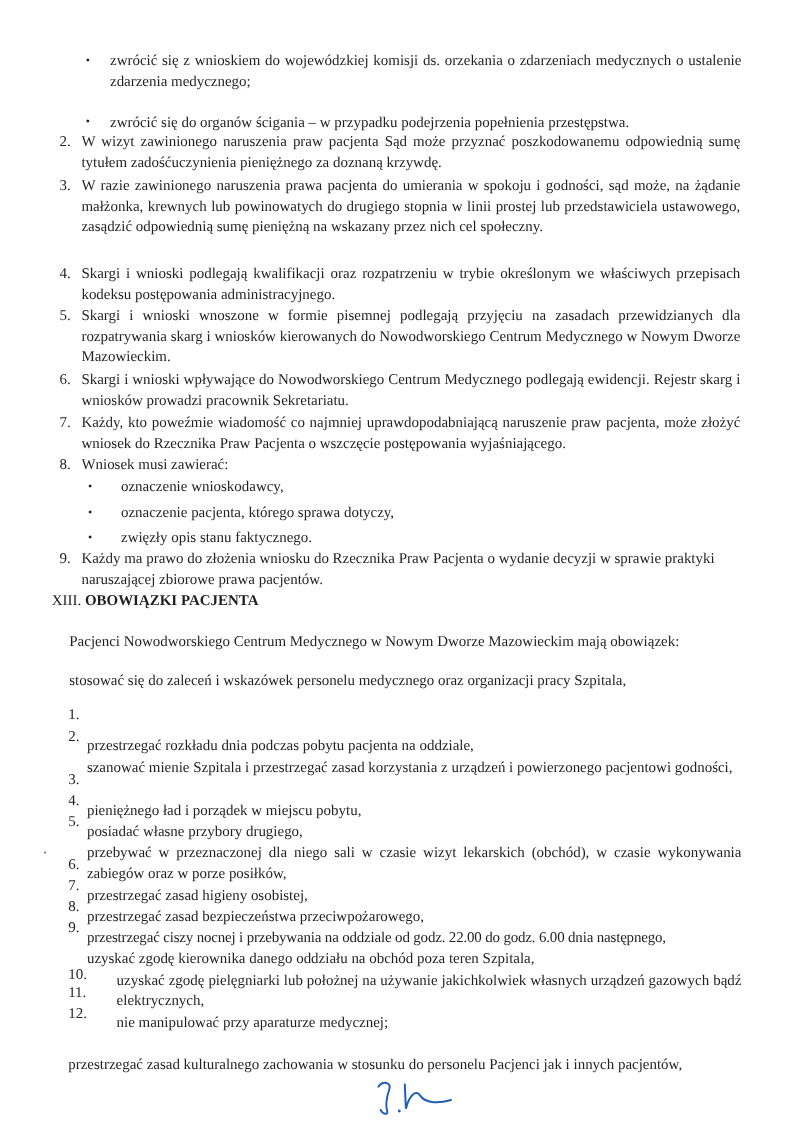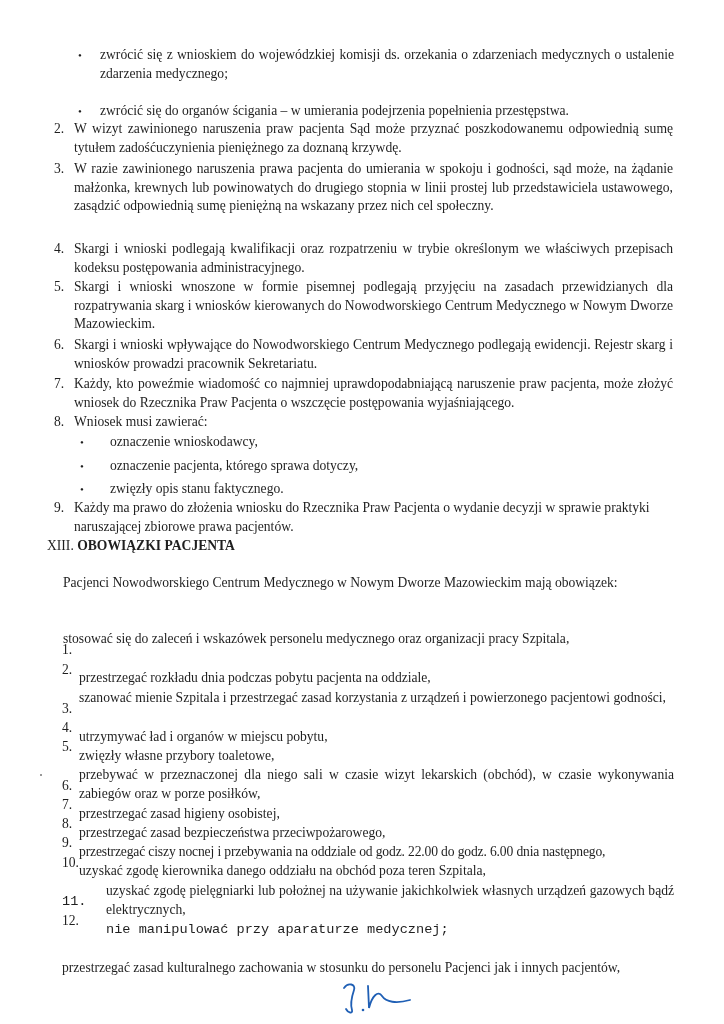--- a/index.html
+++ b/index.html
@@ -30,21 +30,21 @@
 <body>
 
 <div class="page">
 
   <div class="bullet-row justify" style="left:78px; top:46px; width:596px;">
     <span class="dot">•</span>
     <span>zwrócić się z wnioskiem do wojewódzkiej komisji ds. orzekania o zdarzeniach medycznych o ustalenie zdarzenia medycznego;</span>
   </div>
   <div class="bullet-row" style="left:78px; top:102px; width:596px;">
     <span class="dot">•</span>
-    <span>zwrócić się do organów ścigania – w umierania podejrzenia popełnienia przestępstwa.</span>
+    <span>zwrócić się do organów ścigania – w przypadku podejrzenia popełnienia przestępstwa.</span>
   </div>
 
   <div class="num-row" style="top:120px;">
     <span class="num">2.</span>
     <span class="txt justify">W wizyt zawinionego naruszenia praw pacjenta Sąd może przyznać poszkodowanemu odpowiednią sumę tytułem zadośćuczynienia pieniężnego za doznaną krzywdę.</span>
   </div>
   <div class="num-row" style="top:160px;">
     <span class="num">3.</span>
     <span class="txt justify">W razie zawinionego naruszenia prawa pacjenta do umierania w spokoju i godności, sąd może, na żądanie małżonka, krewnych lub powinowatych do drugiego stopnia w linii prostej lub przedstawiciela ustawowego, zasądzić odpowiednią sumę pieniężną na wskazany przez nich cel społeczny.</span>
   </div>
@@ -86,37 +86,37 @@
     <span class="num">9.</span>
     <span class="txt">Każdy ma prawo do złożenia wniosku do Rzecznika Praw Pacjenta o wydanie decyzji  w sprawie praktyki naruszającej zbiorowe prawa pacjentów.</span>
   </div>
 
   <div class="heading">
     <span>XIII.</span>
     <b>OBOWIĄZKI PACJENTA</b>
   </div>
 
   <div class="para justify" style="top:574px;">Pacjenci Nowodworskiego Centrum Medycznego w Nowym Dworze Mazowieckim mają obowiązek:</div>
-  <div class="para" style="top:610px;margin-top:20px;">stosować się do zaleceń i wskazówek personelu medycznego oraz organizacji pracy Szpitala,</div>
+  <div class="para" style="top:610px;">stosować się do zaleceń i wskazówek personelu medycznego oraz organizacji pracy Szpitala,</div>
 
   <div class="duty" style="top:641px;">
     <span class="num">1.</span>
     <span class="txt">przestrzegać rozkładu dnia podczas pobytu pacjenta na oddziale,</span>
   </div>
   <div class="duty" style="top:661px;">
     <span class="num">2.</span>
     <span class="txt justify">szanować mienie Szpitala i przestrzegać zasad korzystania z urządzeń i powierzonego pacjentowi godności,</span>
   </div>
   <div class="duty" style="top:700px;">
     <span class="num">3.</span>
-    <span class="txt">utrzymywać ład i organów w miejscu pobytu,</span>
+    <span class="txt">pieniężnego ład i porządek w miejscu pobytu,</span>
   </div>
   <div class="duty" style="top:719px;">
     <span class="num">4.</span>
-    <span class="txt">zwięzły własne przybory toaletowe,</span>
+    <span class="txt">posiadać własne przybory drugiego,</span>
   </div>
   <div class="duty" style="top:738px;">
     <span class="num">5.</span>
     <span class="txt justify">przebywać w przeznaczonej dla niego sali w czasie wizyt lekarskich (obchód), w czasie wykonywania zabiegów oraz w porze posiłków,</span>
   </div>
   <div class="duty" style="top:777px;">
     <span class="num">6.</span>
     <span class="txt">przestrzegać zasad higieny osobistej,</span>
   </div>
   <div class="duty" style="top:796px;">
@@ -124,25 +124,25 @@
     <span class="txt">przestrzegać zasad bezpieczeństwa przeciwpożarowego,</span>
   </div>
   <div class="duty" style="top:815px;">
     <span class="num">8.</span>
     <span class="txt" style="letter-spacing:-0.15px">przestrzegać ciszy nocnej i przebywania na oddziale od godz. 22.00 do godz. 6.00 dnia następnego,</span>
   </div>
   <div class="duty" style="top:834px;">
     <span class="num">9.</span>
     <span class="txt">uzyskać zgodę kierownika danego oddziału na obchód poza teren Szpitala,</span>
   </div>
-  <div class="duty wide" style="top:854px;">
+  <div class="duty wide" style="top:854px;align-items:center;">
     <span class="num">10.</span>
     <span class="txt justify" style="margin-left:-27px; padding-left:27px; text-indent:0;">uzyskać zgodę pielęgniarki lub położnej na używanie jakichkolwiek własnych urządzeń gazowych bądź elektrycznych,</span>
   </div>
-  <div class="duty wide" style="top:893px;font-family:Liberation Mono, monospace;">
+  <div class="duty wide" style="top:893px;">
     <span class="num">11.</span>
     <span class="txt">nie manipulować przy aparaturze medycznej;</span>
   </div>
   <div class="duty wide" style="top:912px;flex-direction:column;">
     <span class="num">12.</span>
     <span class="txt">przestrzegać zasad kulturalnego zachowania w stosunku do personelu Pacjenci jak  i innych pacjentów,</span>
   </div>
 
   <div class="stray-dot"></div>
 

